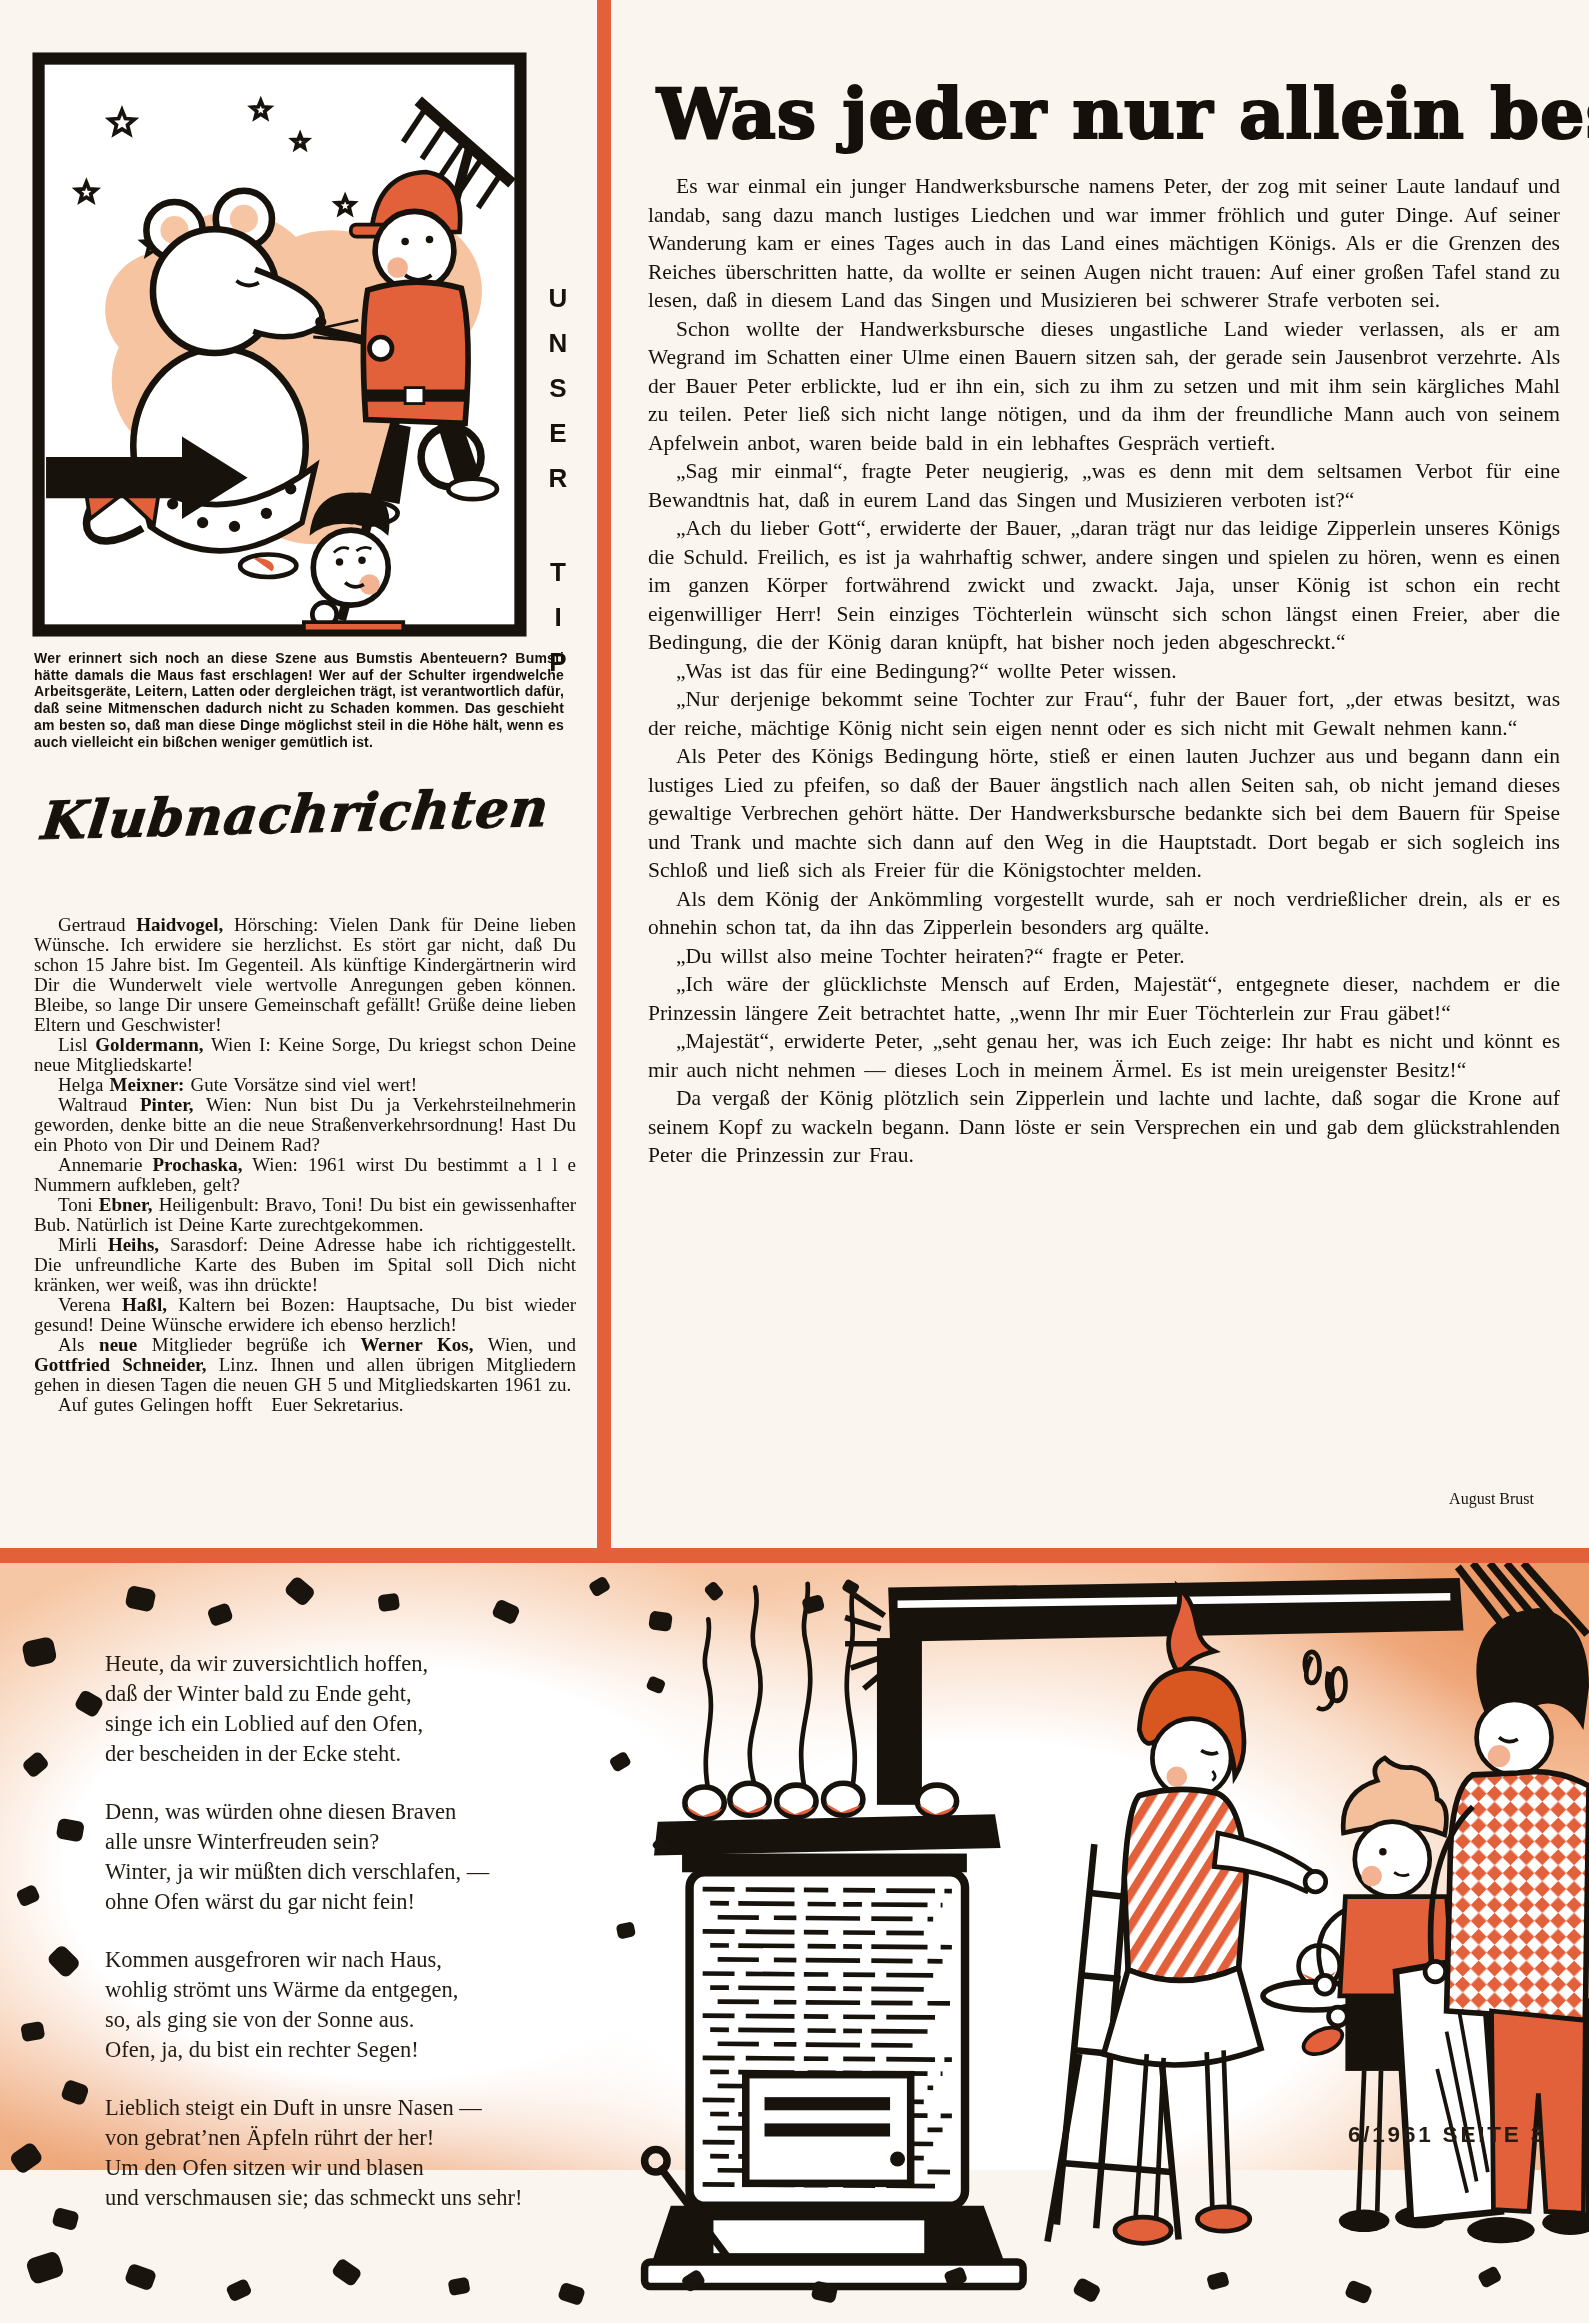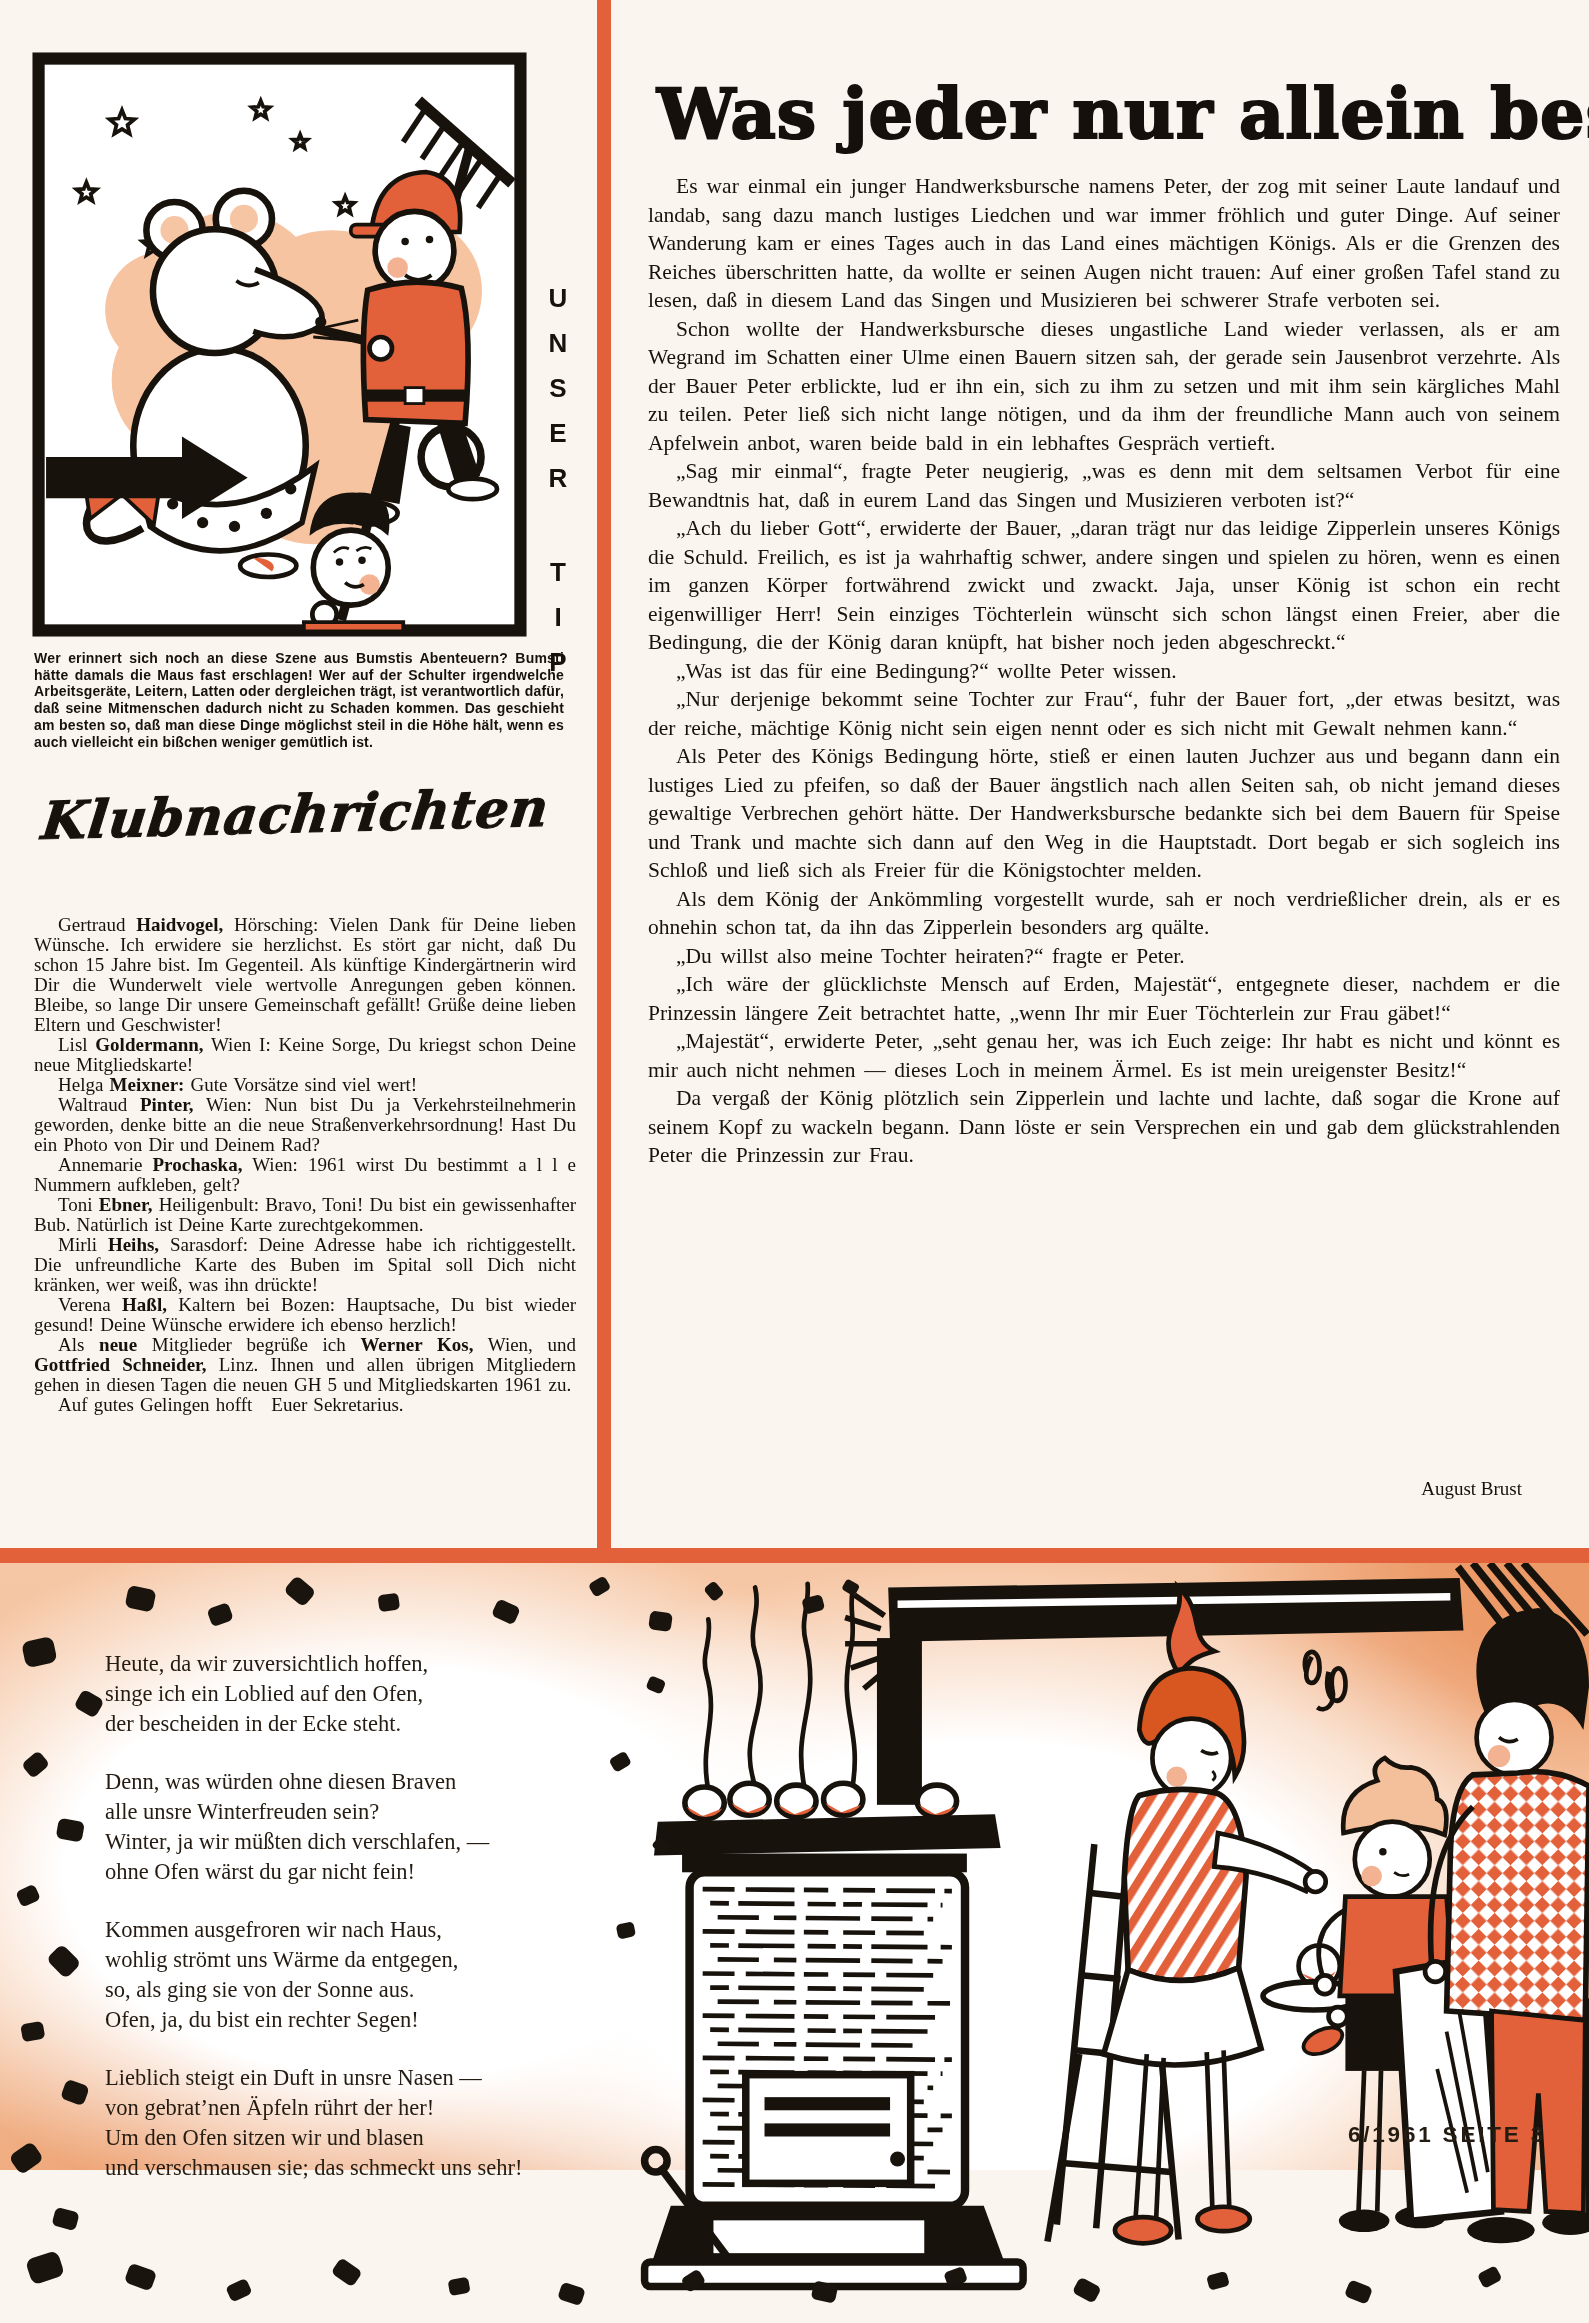--- a/index.html
+++ b/index.html
@@ -42,22 +42,22 @@
     position:absolute;left:657px;top:79px;margin:0;white-space:nowrap;
     font-family:"DejaVu Serif", serif;font-weight:700;font-size:70px;line-height:1;
     -webkit-text-stroke:2.2px #15100b;letter-spacing:0.9px;color:#15100b;
   }
   .story{
     position:absolute;left:648px;top:172px;width:912px;
     font-size:21.5px;line-height:28.5px;text-align:justify;word-spacing:3.3px;
   }
   .story p{margin:0;text-indent:28px;}
   .author{
-    position:absolute;left:648px;top:1478px;width:874px;margin:0;
-    text-align:right;font-size:19px;
+    position:absolute;left:648px;top:1478px;width:874px;margin:12px;
+    text-align:right;font-size:16px;
   }
 
   
   .band{
     position:absolute;left:0;top:1563px;width:1589px;height:607px;
     background:
       radial-gradient(ellipse 600px 375px at 394px 309px, #ffffff 0 55%, rgba(255,255,255,0) 95%),
       radial-gradient(ellipse 712px 431px at 984px 394px, #ffffff 0 50%, rgba(255,255,255,0) 92%),
       radial-gradient(ellipse 394px 244px at 100% 0%, #ec9a68 0 40%, rgba(236,154,104,0) 100%),
       radial-gradient(ellipse 468px 225px at 20% 100%, #eda171 0 40%, rgba(237,161,113,0) 100%),
@@ -452,20 +452,21 @@
         <rect x="-13" y="-9.5" width="26" height="19" rx="5.7" transform="translate(1160,776) rotate(28)"></rect>
         <rect x="-11" y="-8" width="22" height="16" rx="4.8" transform="translate(1300,766) rotate(-15)"></rect>
         <rect x="-13" y="-9.5" width="26" height="19" rx="5.7" transform="translate(1450,778) rotate(22)"></rect>
         <rect x="-11" y="-8.5" width="22" height="17" rx="5.1" transform="translate(1590,762) rotate(-28)"></rect>
       </g>
   </svg>
 
   <div class="poem">
     <div class="stanza">
       <div>Heute, da wir zuversichtlich hoffen,</div>
+      <div>daß der Winter bald zu Ende geht,</div>
       <div>singe ich ein Loblied auf den Ofen,</div>
       <div>der bescheiden in der Ecke steht.</div>
     </div>
     <div class="stanza">
       <div>Denn, was würden ohne diesen Braven</div>
       <div>alle unsre Winterfreuden sein?</div>
       <div>Winter, ja wir müßten dich verschlafen, —</div>
       <div>ohne Ofen wärst du gar nicht fein!</div>
     </div>
     <div class="stanza">

